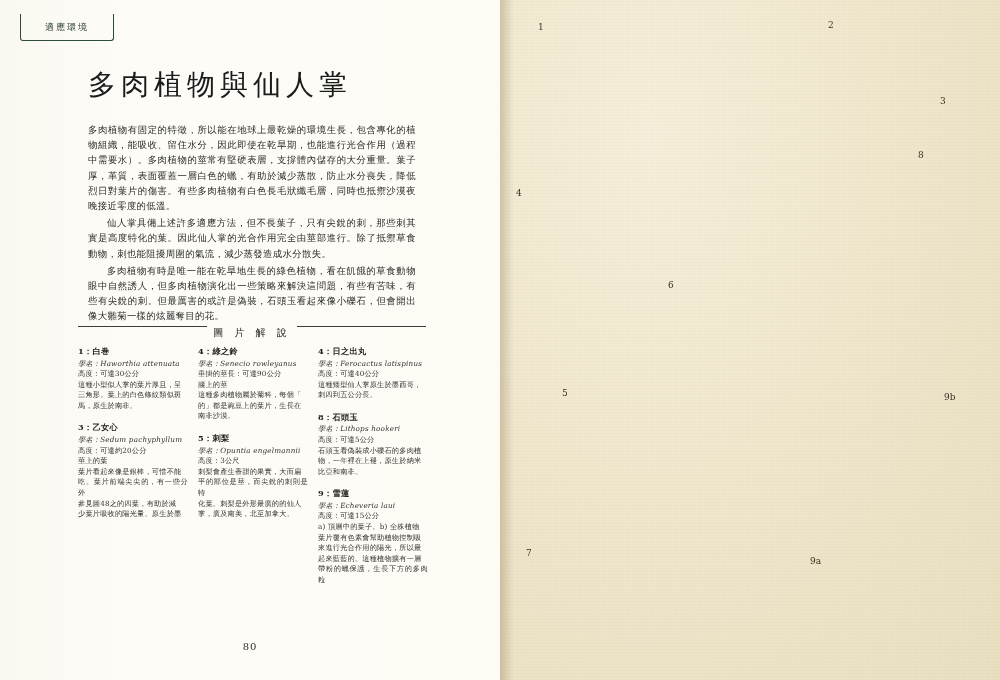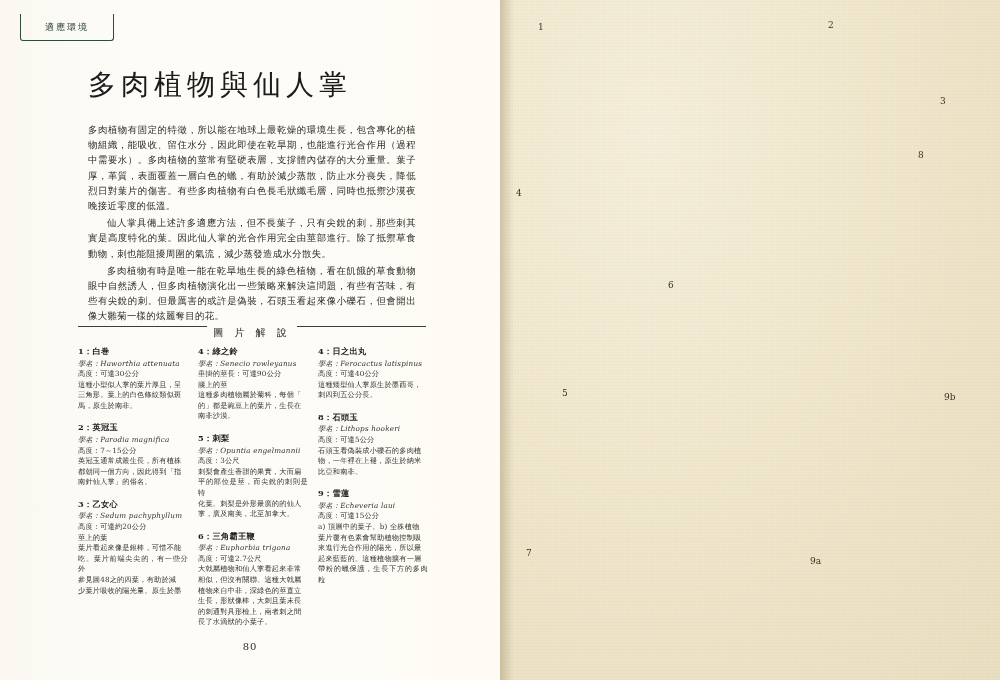--- a/index.html
+++ b/index.html
@@ -150,28 +150,20 @@
     <div class="caption-grid">
 
       <div>
         <div class="cap-item">
           <div class="cap-title">1：白巻</div>
           <div class="cap-line it">學名：Haworthia attenuata</div>
           <div class="cap-line">高度：可達30公分</div>
           <div class="cap-line">這種小型似人掌的葉片厚且，呈</div>
           <div class="cap-line">三角形。葉上的白色條紋類似斑</div>
           <div class="cap-line">馬，原生於南非。</div>
-        </div>
-        <div class="cap-item">
-          <div class="cap-title">2：英冠玉</div>
-          <div class="cap-line it">學名：Parodia magnifica</div>
-          <div class="cap-line">高度：7～15公分</div>
-          <div class="cap-line">英冠玉通常成叢生長，所有植株</div>
-          <div class="cap-line">都朝同一個方向，因此得到「指</div>
-          <div class="cap-line">南針仙人掌」的俗名。</div>
         </div>
         <div class="cap-item">
           <div class="cap-title">3：乙女心</div>
           <div class="cap-line it">學名：Sedum pachyphyllum</div>
           <div class="cap-line">高度：可達約20公分</div>
           <div class="cap-line">莖上的葉</div>
           <div class="cap-line">葉片看起來像是銀棒，可惜不能</div>
           <div class="cap-line">吃。葉片前端尖尖的，有一些分外</div>
           <div class="cap-line">參見圖48之的四葉，有助於減</div>
           <div class="cap-line">少葉片吸收的陽光量。原生於墨</div>
@@ -189,31 +181,20 @@
           <div class="cap-line">南非沙漠。</div>
         </div>
         <div class="cap-item">
           <div class="cap-title">5：刺梨</div>
           <div class="cap-line it">學名：Opuntia engelmannii</div>
           <div class="cap-line">高度：3公尺</div>
           <div class="cap-line">刺梨會產生香甜的果實，大而扁</div>
           <div class="cap-line">平的部位是莖，而尖銳的刺則是特</div>
           <div class="cap-line">化葉。刺梨是外形最廣的的仙人</div>
           <div class="cap-line">掌，廣及南美，北至加拿大。</div>
-        </div>
-        <div class="cap-item">
-          <div class="cap-title">6：三角霸王鞭</div>
-          <div class="cap-line it">學名：Euphorbia trigona</div>
-          <div class="cap-line">高度：可達2.7公尺</div>
-          <div class="cap-line">大戟屬植物和仙人掌看起來非常</div>
-          <div class="cap-line">相似，但沒有關聯。這種大戟屬</div>
-          <div class="cap-line">植物來自中非，深綠色的莖直立</div>
-          <div class="cap-line">生長，形狀像棒，大刺且葉末長</div>
-          <div class="cap-line">的刺通對具形檢上，兩者刺之間</div>
-          <div class="cap-line">長了水滴狀的小葉子。</div>
         </div>
       </div>
 
       <div>
         <div class="cap-item">
           <div class="cap-title">4：日之出丸</div>
           <div class="cap-line it">學名：Ferocactus latispinus</div>
           <div class="cap-line">高度：可達40公分</div>
           <div class="cap-line">這種矮型仙人掌原生於墨西哥，</div>
           <div class="cap-line">刺四到五公分長。</div>

